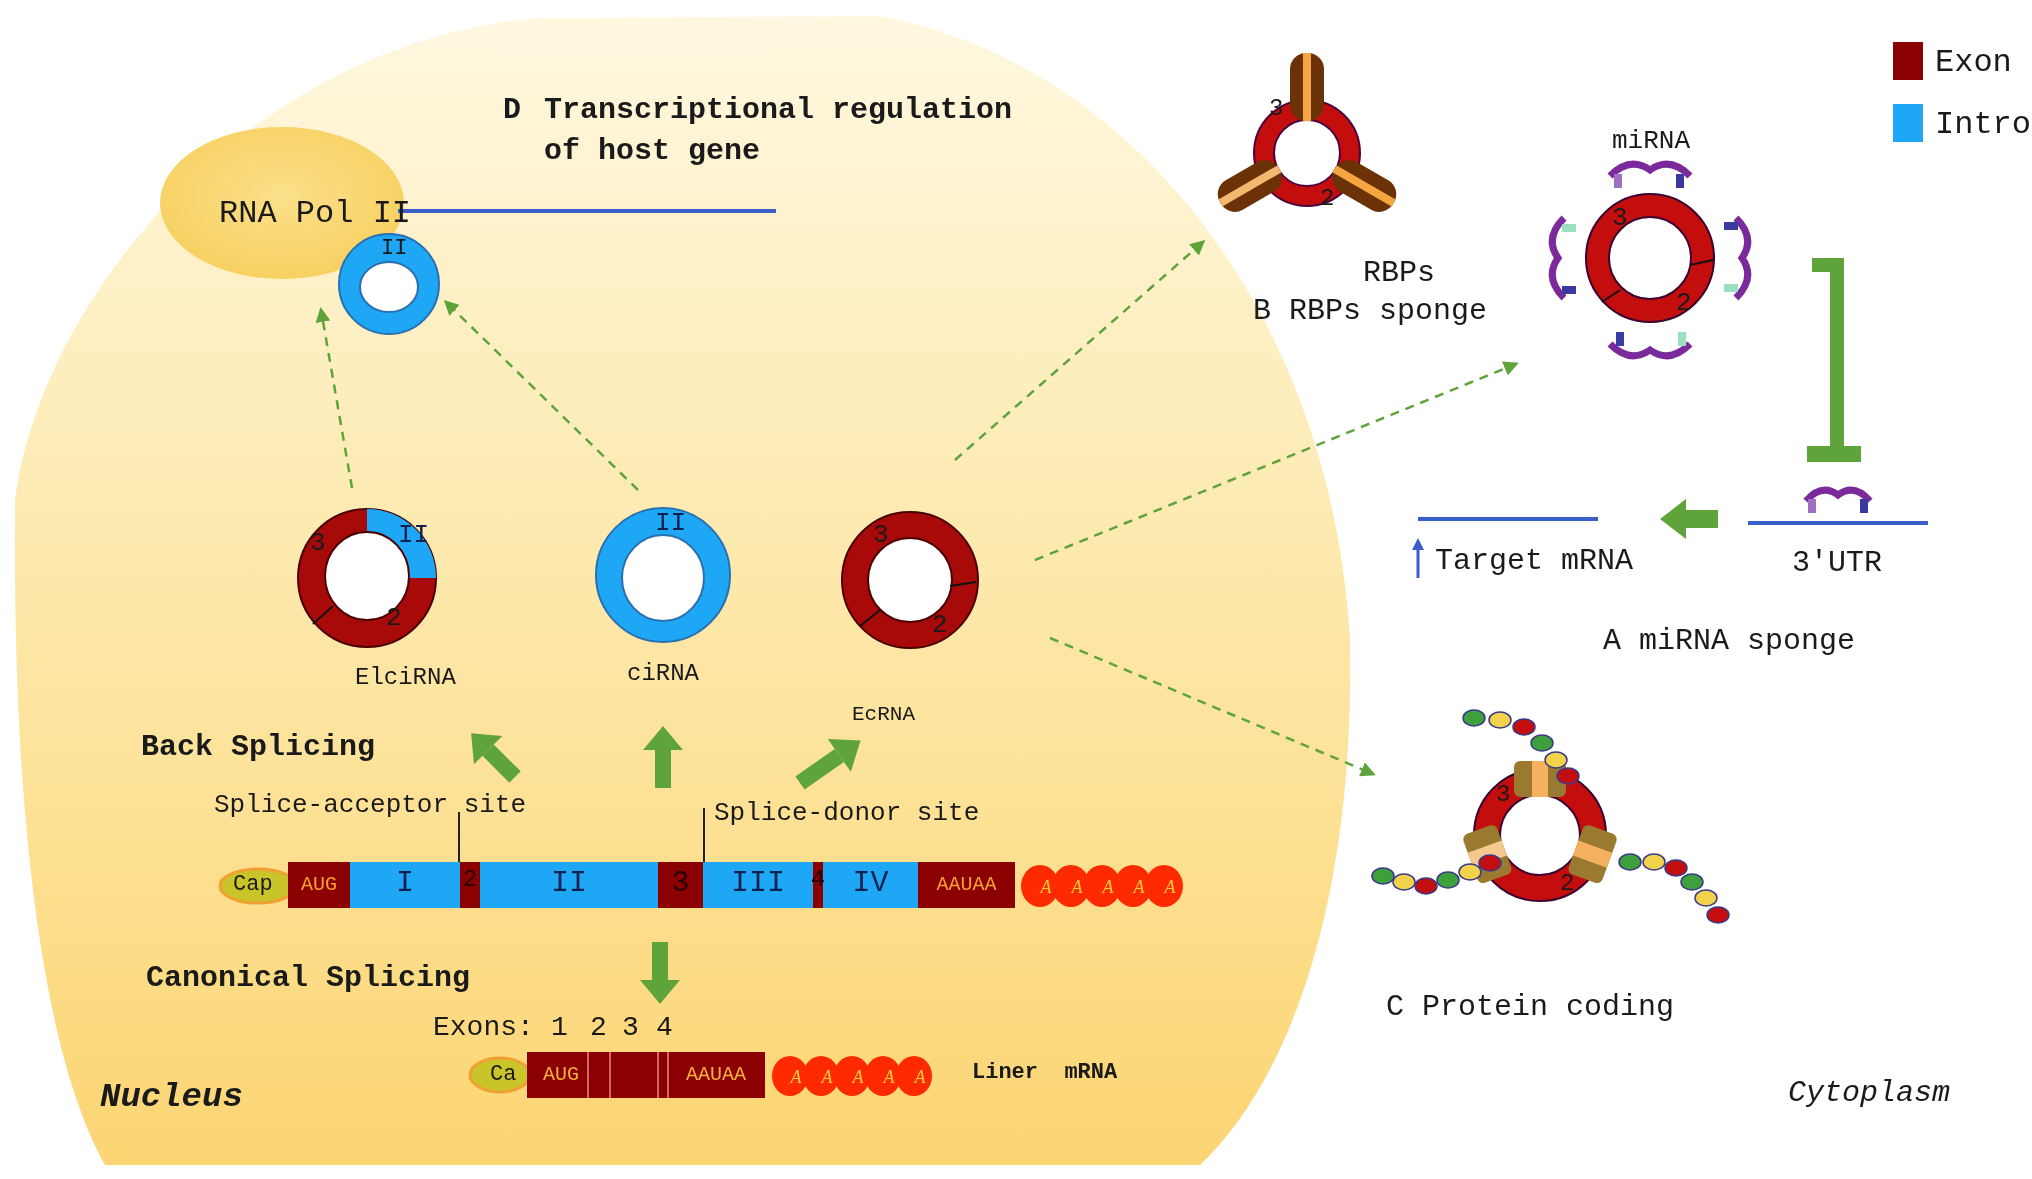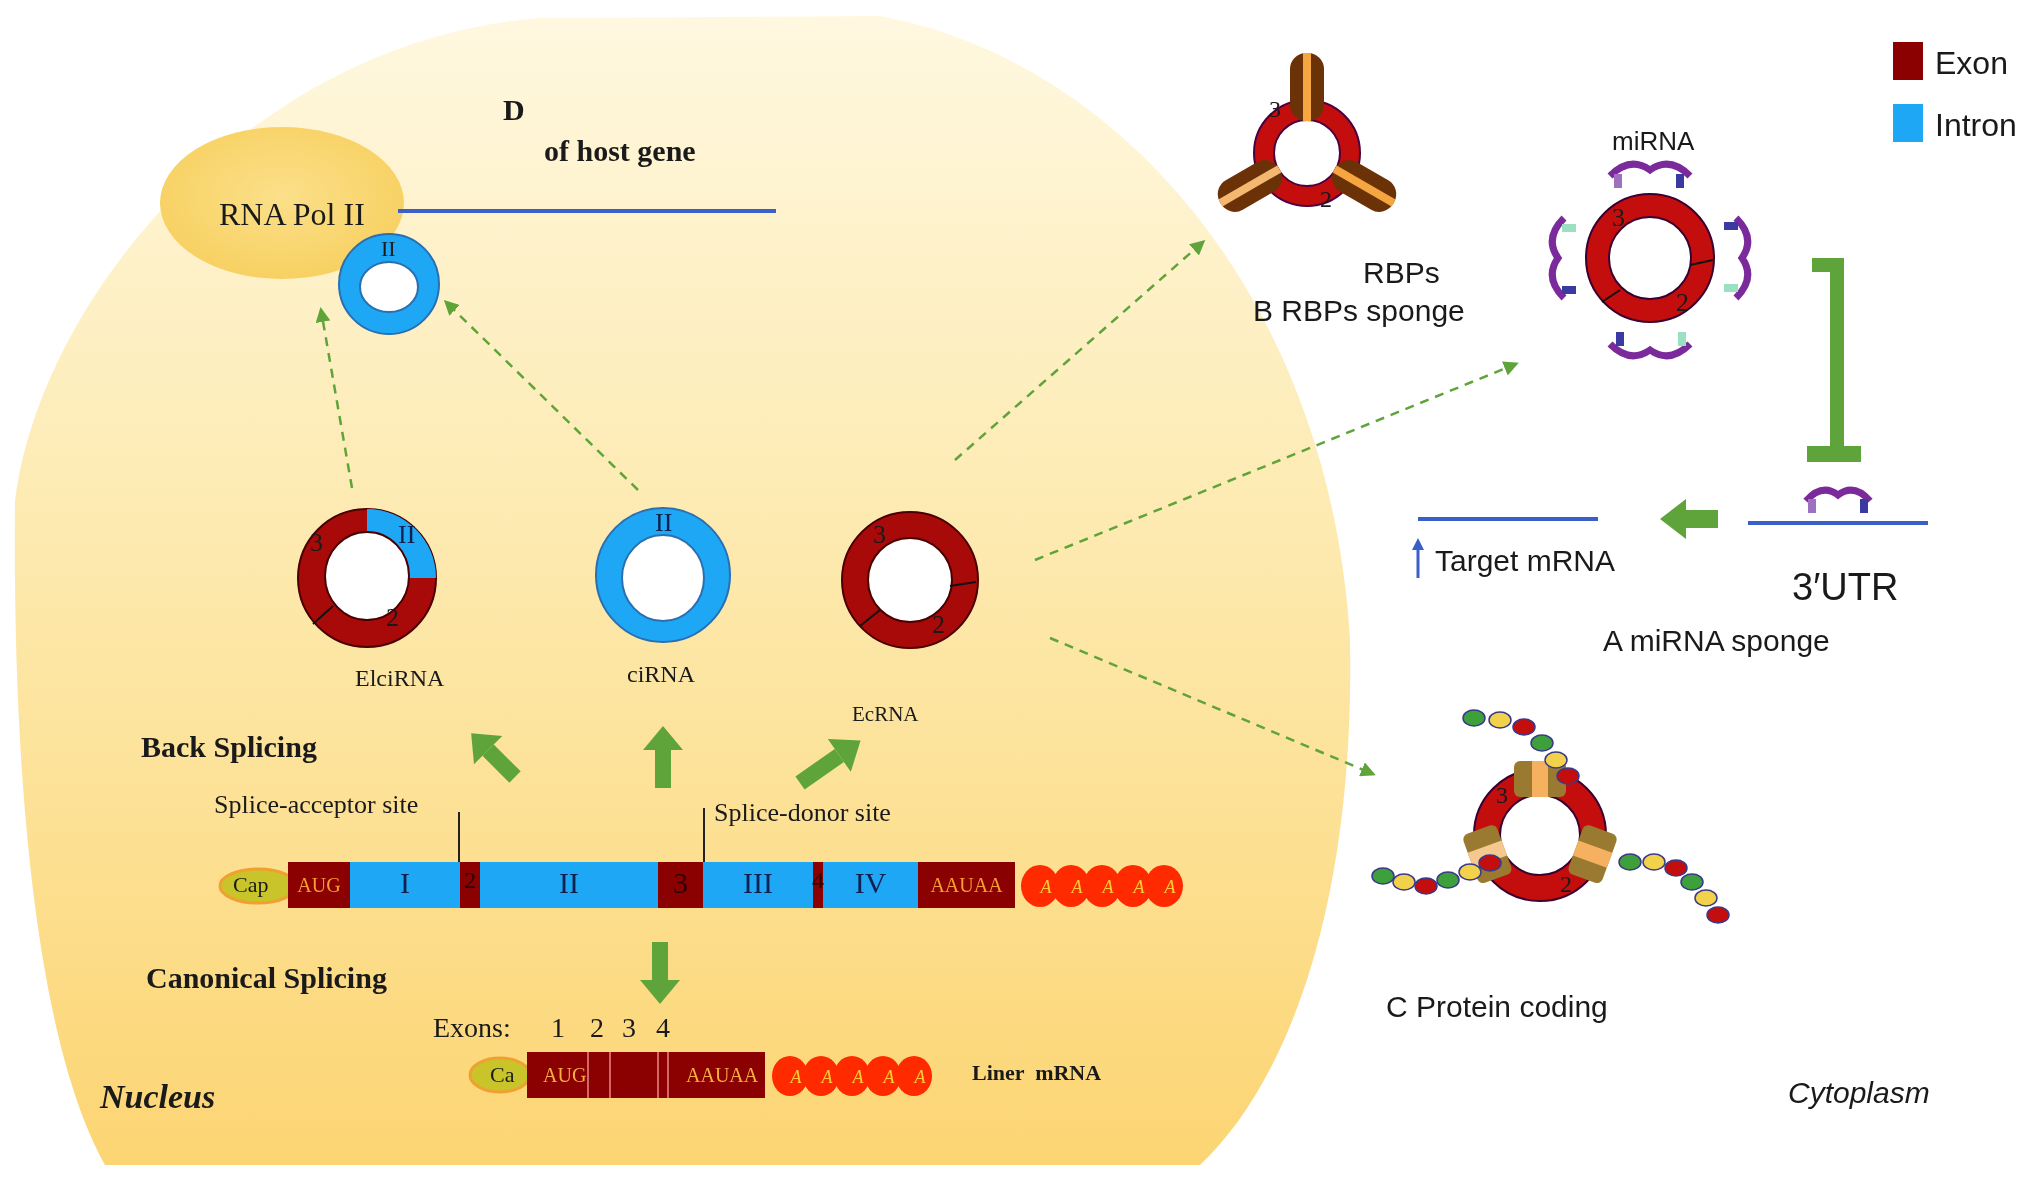--- a/index.html
+++ b/index.html
@@ -1,20 +1,20 @@
 <!DOCTYPE html>
 <html><head>
 <meta charset="utf-8">
 <style>
   html, body { margin:0; padding:0; background:#ffffff; }
   #stage { position:relative; width:2032px; height:1179px; overflow:hidden; background:#ffffff; }
   svg { position:absolute; left:0; top:0; }
   .serif { font-family: "Liberation Serif", "DejaVu Serif", serif; }
   .sans { font-family: "Liberation Sans", "DejaVu Sans", sans-serif; }
-  .lbl { position:absolute; white-space:nowrap; color:#1a1a1a; line-height:1; }
+  .lbl { position:absolute; white-space:nowrap; color:#1a1a1a; line-height:1;font-family:Liberation Mono, monospace; }
 </style>
 </head>
 <body>
 
 <div id="stage">
 <svg width="2032" height="1179" viewBox="0 0 2032 1179">
   <defs>
     <linearGradient id="nucGrad" x1="0" y1="0" x2="0" y2="1">
       <stop offset="0" stop-color="#fff8e0"></stop>
       <stop offset="0.45" stop-color="#fdeab0"></stop>
@@ -231,20 +231,21 @@
         <ellipse cx="1692" cy="882" rx="11" ry="8" fill="#3da03a" stroke="#3a3a8a" stroke-width="1.5"></ellipse>
         <ellipse cx="1706" cy="898" rx="11" ry="8" fill="#f2d24a" stroke="#3a3a8a" stroke-width="1.5"></ellipse>
         <ellipse cx="1718" cy="915" rx="11" ry="8" fill="#c40d0d" stroke="#3a3a8a" stroke-width="1.5"></ellipse>
       </g>
 
   <rect x="1893" y="42" width="30" height="38" fill="#8b0000"></rect>
   <rect x="1893" y="104" width="30" height="38" fill="#1ea7f5"></rect>
 </svg>
 
 <div class="lbl serif" style="left:503px;top:95px;font-size:30px;font-weight:bold;">D</div>
+<div class="lbl serif" style="left:544px;top:95px;font-size:30px;font-weight:bold;">Transcriptional regulation</div>
 <div class="lbl serif" style="left:544px;top:136px;font-size:30px;font-weight:bold;">of host gene</div>
 <div class="lbl serif" style="left:219px;top:198px;font-size:32px;">RNA Pol II</div>
 <div class="lbl serif" style="left:381px;top:238px;font-size:22px;">II</div>
 
 <div class="lbl serif" style="left:310px;top:530px;font-size:26px;">3</div>
 <div class="lbl serif" style="left:398px;top:522px;font-size:26px;color:#102050;">II</div>
 <div class="lbl serif" style="left:386px;top:605px;font-size:26px;">2</div>
 <div class="lbl serif" style="left:655px;top:510px;font-size:26px;color:#102050;">II</div>
 <div class="lbl serif" style="left:873px;top:522px;font-size:26px;">3</div>
 <div class="lbl serif" style="left:932px;top:612px;font-size:26px;">2</div>
@@ -272,21 +273,21 @@
 <div class="lbl serif" style="left:100px;top:1080px;font-size:34px;font-weight:bold;font-style:italic;">Nucleus</div>
 <div class="lbl sans" style="left:1788px;top:1078px;font-size:30px;font-style:italic;">Cytoplasm</div>
 
 <div class="lbl sans" style="left:1935px;top:47px;font-size:32px;">Exon</div>
 <div class="lbl sans" style="left:1935px;top:109px;font-size:32px;">Intron</div>
 
 <div class="lbl sans" style="left:1363px;top:222px;font-size:30px;margin-top:36px;">RBPs</div>
 <div class="lbl sans" style="left:1253px;top:296px;font-size:30px;">B RBPs sponge</div>
 <div class="lbl sans" style="left:1612px;top:128px;font-size:26px;">miRNA</div>
 <div class="lbl sans" style="left:1435px;top:546px;font-size:30px;">Target mRNA</div>
-<div class="lbl sans" style="left:1792px;top:568px;font-size:38px;">3′UTR</div>
+<div class="lbl sans" style="left:1792px;top:548px;font-size:30px;">3′UTR</div>
 <div class="lbl sans" style="left:1603px;top:626px;font-size:30px;">A miRNA sponge</div>
 <div class="lbl sans" style="left:1386px;top:992px;font-size:30px;">C Protein coding</div>
 
 <div class="lbl serif" style="left:1269px;top:97px;font-size:24px;">3</div>
 <div class="lbl serif" style="left:1320px;top:187px;font-size:24px;">2</div>
 <div class="lbl serif" style="left:1612px;top:205px;font-size:26px;">3</div>
 <div class="lbl serif" style="left:1676px;top:290px;font-size:26px;">2</div>
 <div class="lbl serif" style="left:1496px;top:783px;font-size:24px;">3</div>
 <div class="lbl serif" style="left:1560px;top:872px;font-size:24px;">2</div>
 

